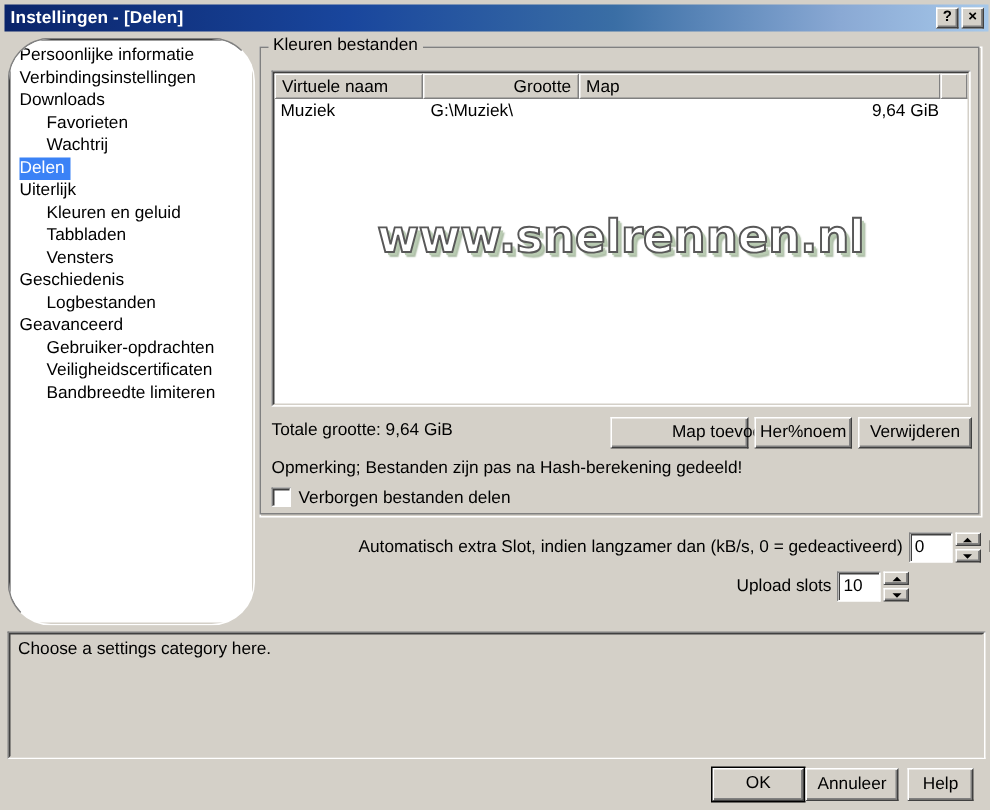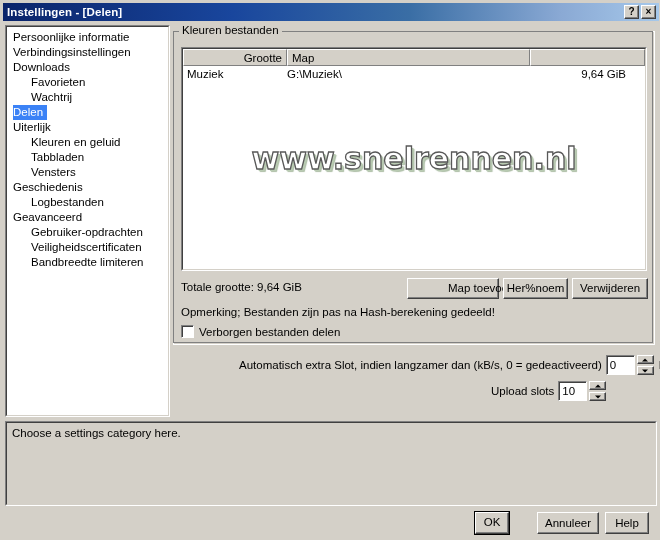--- a/index.html
+++ b/index.html
@@ -72,20 +72,21 @@
     position: absolute;
     left: 4px; top: 24px;
     width: 165px; height: 392px;
     background: #ffffff;
     border-top: 1px solid #808080;
     border-left: 1px solid #808080;
     border-right: 1px solid #ffffff;
     border-bottom: 1px solid #ffffff;
     box-sizing: border-box;
     overflow: hidden;
+    border-radius: 29px;
   }
   .tree-inner {
     position: absolute;
     left: 0; top: 0; right: 0; bottom: 0;
     background: #ffffff;
     border: 1px solid #404040;
     border-right-color: #d4d0c8;
     border-bottom-color: #d4d0c8;
     box-sizing: border-box;
     padding: 3px 0 0 0;
@@ -368,21 +369,21 @@
     border-bottom-color: #d4d0c8;
     box-sizing: border-box;
     padding: 4px 5px;
   }
   .status-text { font-size: 11.5px; }
 
   
   .btn-ok {
     position: absolute;
     left: 474px; top: 511px;
-    width: 34px; height: 22px;
+    width: 61px; height: 22px;
     line-height: 18px;
     border-top: 1px solid #ffffff;
     border-left: 1px solid #ffffff;
     border-right: 1px solid #404040;
     border-bottom: 1px solid #404040;
     outline: 1px solid #000;
     outline-offset: 0px;
   }
   .btn-annuleer {
     position: absolute;
@@ -430,20 +431,21 @@
         <div class="tree-item child">Bandbreedte limiteren</div>
       </div>
   </div>
 
   <div class="groupbox"></div>
   <div class="groupbox-title">Kleuren bestanden</div>
 
   <div class="listview">
     <div class="listview-inner">
       <div class="lv-header" id="lv-header">
+          <div class="lv-col c0">Virtuele naam</div>
           <div class="lv-col c2">Grootte</div>
           <div class="lv-col c1">Map</div>
           <div class="lv-col c3"></div>
         </div>
       <div id="lv-body">
           <div class="lv-row">
             <div class="lv-cell c0">Muziek</div>
             <div class="lv-cell c1">G:\Muziek\</div>
             <div class="lv-cell c2">9,64 GiB</div>
             <div class="lv-cell c3"></div>

